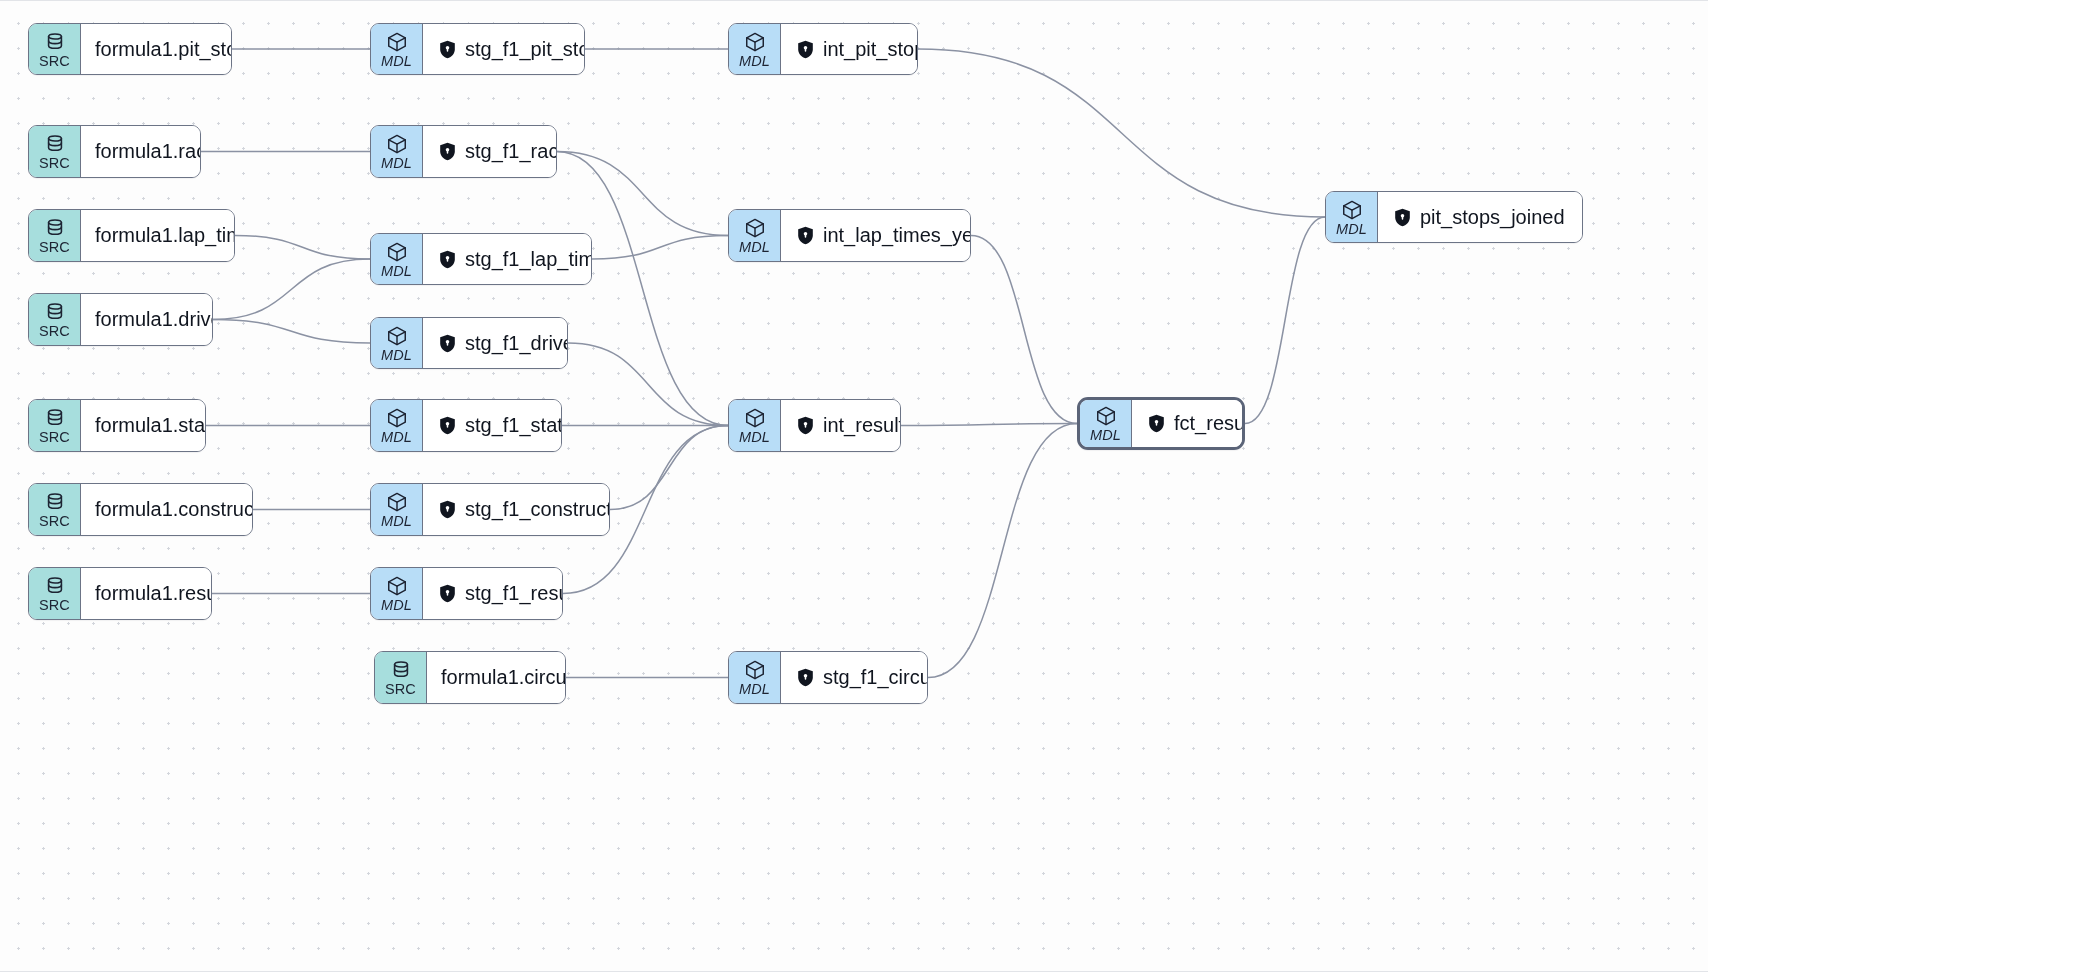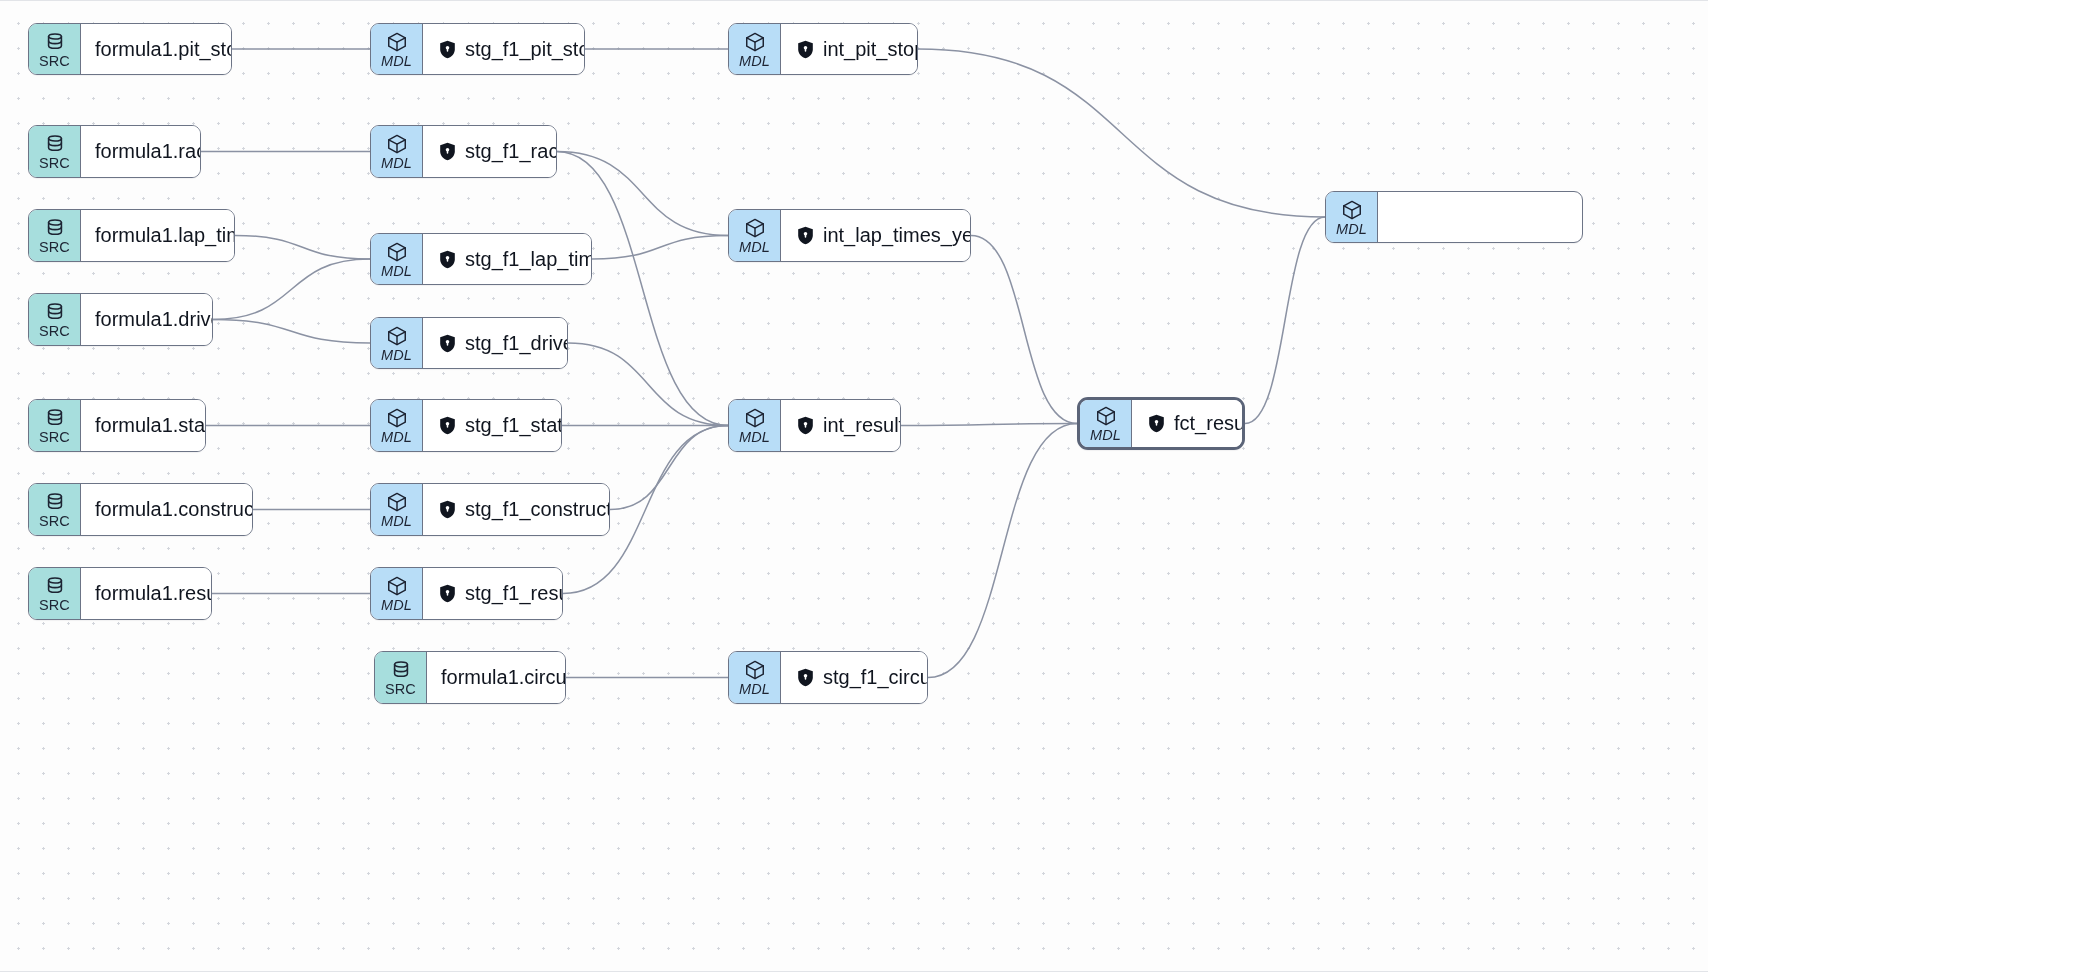--- a/index.html
+++ b/index.html
@@ -423,15 +423,23 @@
       </div>
       <div class="node mdl" style="left: 1325px; top: 190px; width: 258px; height: 52px;">
         <div class="badge mdl">
           <span class="glyph"><svg width="22" height="22" viewBox="0 0 24 24" fill="none" stroke="#1d2433" stroke-width="1.6" stroke-linecap="round" stroke-linejoin="round">
               <path d="M12 2.6 21 7.4v9.2L12 21.4 3 16.6V7.4Z"></path>
               <path d="M3 7.4 12 12.1 21 7.4"></path>
               <path d="M12 12.1V21.4"></path>
             </svg></span>
           <span class="btxt">MDL</span>
         </div>
+        <div class="body">
+          <span class="shield"><svg width="17" height="19" viewBox="0 0 20 22" fill="#10151f">
+              <path d="M10 0.6 18.6 3.5v7.2c0 5-3.6 9.2-8.6 10.7C5 19.9 1.4 15.7 1.4 10.7V3.5Z"></path>
+              <circle cx="10" cy="9" r="2.1" fill="#ffffff"></circle>
+              <rect x="9.1" y="9.6" width="1.8" height="4" rx=".9" fill="#ffffff"></rect>
+            </svg></span>
+          <span class="label">pit_stops_joined</span>
+        </div>
       </div>
     </div>
 </div>
 
 </body></html>

